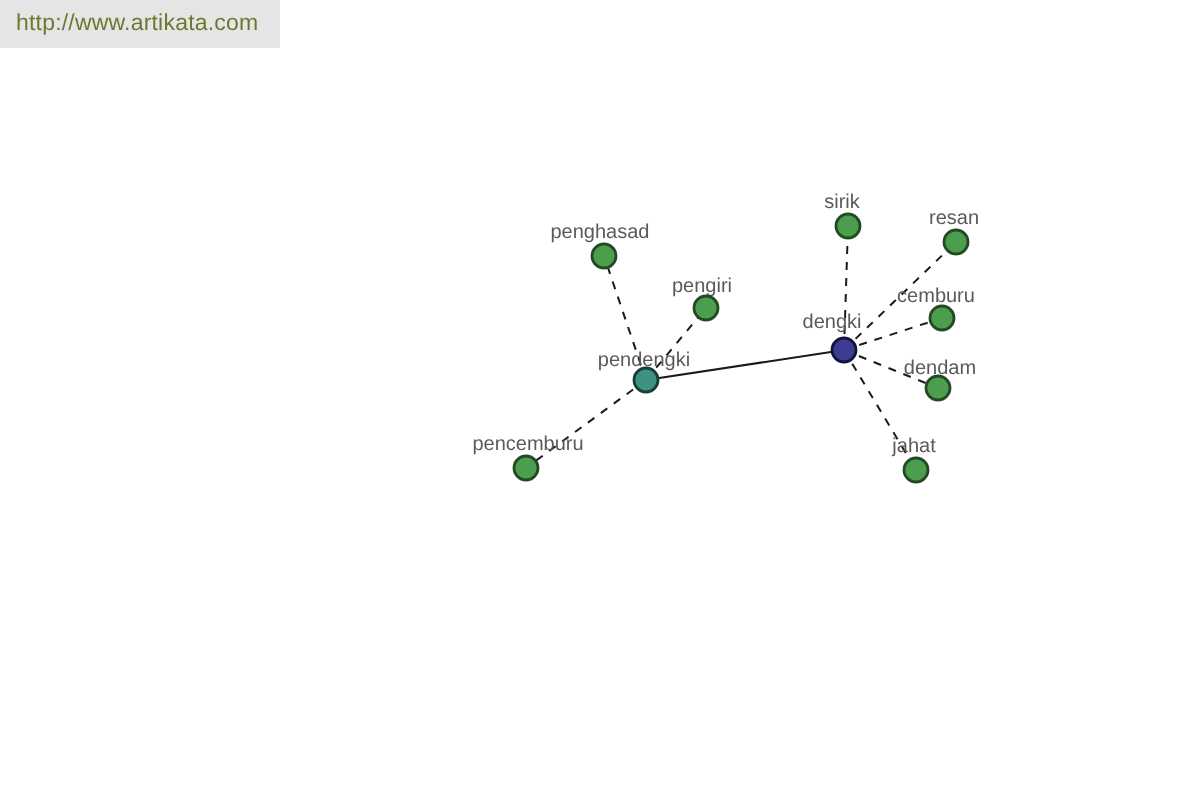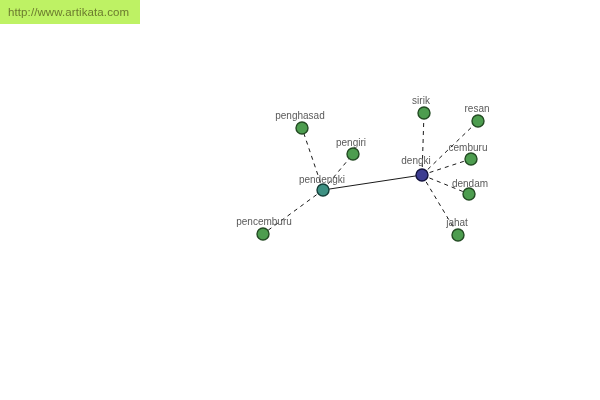--- a/index.html
+++ b/index.html
@@ -13,21 +13,21 @@
     font-family: "Liberation Sans", sans-serif;
     position: relative;
     overflow: hidden;
   }
   .url-bar {
     position: absolute;
     left: 0;
     top: 0;
     width: 140px;
     height: 24px;
-    background: #bef264;
+    background: #e5e5e5;
     display: flex;
     align-items: center;
     box-sizing: border-box;
     padding-left: 8px;
   }
   .url-bar span {
     font-size: 11.5px;
     color: #6b7a2e;
     letter-spacing: 0.1px;
     white-space: nowrap;

